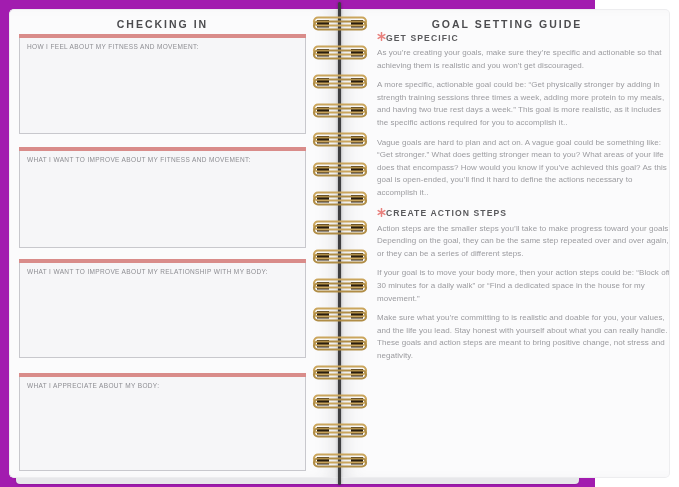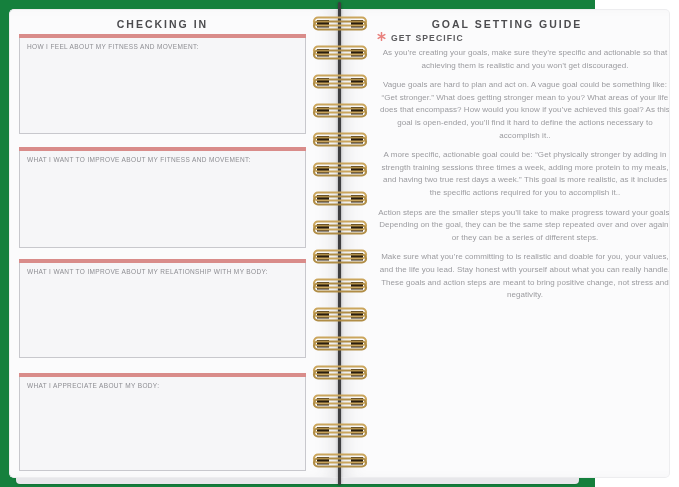--- a/index.html
+++ b/index.html
@@ -1,18 +1,18 @@
 <!DOCTYPE html>
 <html><head>
 <meta charset="utf-8">
 <style>
   * { margin:0; padding:0; box-sizing:border-box; }
   html,body { width:679px; height:487px; background:#ffffff; overflow:hidden;
               font-family:"Liberation Sans", sans-serif; }
-  .scene { position:relative; width:595px; height:487px; background:#15803d; }
+  .scene { position:relative; width:595px; height:487px; background:#a21caf; }
 
   
   .stack-edge { position:absolute; left:16px; right:16px; top:472px; height:12px;
                 background:#e7e7ea; border-radius:4px; box-shadow:0 1px 2px rgba(0,0,0,.12); }
 
   
   .page { position:absolute; top:9px; height:469px; background:#fbfbfc; z-index:1; overflow:hidden; }
   .page-left  { left:9px;  width:330px; border-radius:5px 0 0 5px;
                 border:1px solid #ededef; border-right:none;
                 box-shadow:inset -18px 0 22px -16px rgba(60,60,70,.18); }
@@ -26,25 +26,25 @@
   .page-right .page-title { left:30px; width:276px; }
 
   
   .prompt-box { position:absolute; left:9px; width:287px; }
   .prompt-bar  { height:4px; background:#d98c8a; }
   .prompt-body { background:#f6f6f8; border:1px solid #c8c8cd; border-top:none; height:calc(100% - 4px); }
   .prompt-label { padding:5px 7px; font-size:6.5px; letter-spacing:.35px; color:#8d8d92; }
 
   
   .guide { position:absolute; left:38px; top:22px; width:296px; }
-  .guide h3 { display:flex; align-items:center; gap:5px; font-size:8.6px; font-weight:700;
+  .guide h3 { display:flex; align-items:center; font-size:8.6px; font-weight:700;
               letter-spacing:1.1px; color:#59595c; margin:8px 0 4px 0; }
   .guide section:first-of-type h3 { margin-top:0; }
   .guide p { font-size:8px; line-height:12.6px; color:#9b9b9f; letter-spacing:.05px;
-             margin:0 0 7px 0;text-align:center; }
+             margin:0 0 7px 0; }
   .ast { flex:0 0 auto; display:inline-block; }
 
   
   .spine-line { position:absolute; left:338px; top:2px; width:3px; height:483px;
                 background:#3e3e40; z-index:2; border-radius:2px;
                 box-shadow:0 0 3px rgba(0,0,0,.35); }
   .spiral { position:absolute; left:312px; top:0; width:56px; height:487px; z-index:3; }
   .coil { position:absolute; left:0; width:56px; height:15px; }
 </style>
 </head>
@@ -98,26 +98,39 @@
                 <g stroke="#e8807d" stroke-width="1.7" stroke-linecap="round">
                   <line x1="5" y1="0.7" x2="5" y2="9.3"></line>
                   <line x1="1.3" y1="2.85" x2="8.7" y2="7.15"></line>
                   <line x1="8.7" y1="2.85" x2="1.3" y2="7.15"></line>
                 </g>
               </svg>
           </span>
           <span>GET SPECIFIC</span>
         </h3>
         <p>As you’re creating your goals, make sure they’re specific and actionable so that achieving them is realistic and you won’t get discouraged.</p>
+        <p>A more specific, actionable goal could be: “Get physically stronger by adding in strength training sessions three times a week, adding more protein to my meals, and having two true rest days a week.” This goal is more realistic, as it includes the specific actions required for you to accomplish it..</p>
         <p>Vague goals are hard to plan and act on. A vague goal could be something like: “Get stronger.” What does getting stronger mean to you? What areas of your life does that encompass? How would you know if you’ve achieved this goal? As this goal is open-ended, you’ll find it hard to define the actions necessary to accomplish it..</p>
-        <p>A more specific, actionable goal could be: “Get physically stronger by adding in strength training sessions three times a week, adding more protein to my meals, and having two true rest days a week.” This goal is more realistic, as it includes the specific actions required for you to accomplish it..</p>
       </section>
 
       <section>
+        <h3>
+          <span class="ast">
+            <svg width="9" height="9" viewBox="0 0 10 10">
+                <g stroke="#e8807d" stroke-width="1.7" stroke-linecap="round">
+                  <line x1="5" y1="0.7" x2="5" y2="9.3"></line>
+                  <line x1="1.3" y1="2.85" x2="8.7" y2="7.15"></line>
+                  <line x1="8.7" y1="2.85" x2="1.3" y2="7.15"></line>
+                </g>
+              </svg>
+          </span>
+          <span>CREATE ACTION STEPS</span>
+        </h3>
         <p>Action steps are the smaller steps you’ll take to make progress toward your goals. Depending on the goal, they can be the same step repeated over and over again, or they can be a series of different steps.</p>
+        <p>If your goal is to move your body more, then your action steps could be: “Block off 30 minutes for a daily walk” or “Find a dedicated space in the house for my movement.”</p>
       </section>
 
       <section>
         <p>Make sure what you’re committing to is realistic and doable for you, your values, and the life you lead. Stay honest with yourself about what you can really handle. These goals and action steps are meant to bring positive change, not stress and negativity.</p>
       </section>
 
     </div>
   </div>
 
   <div class="spine-line"></div>

